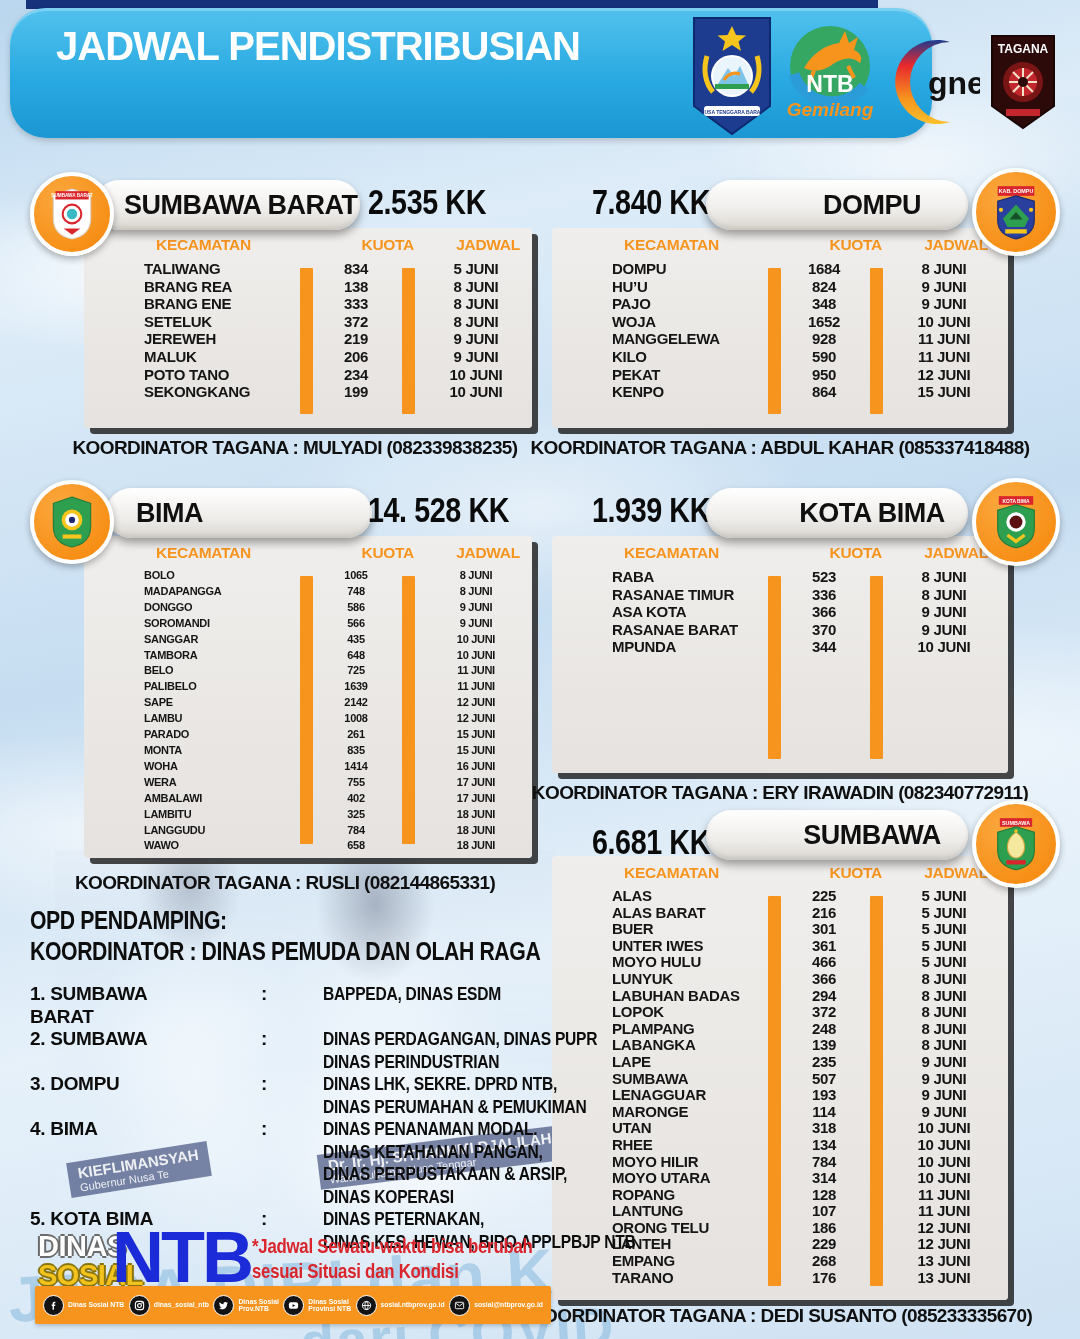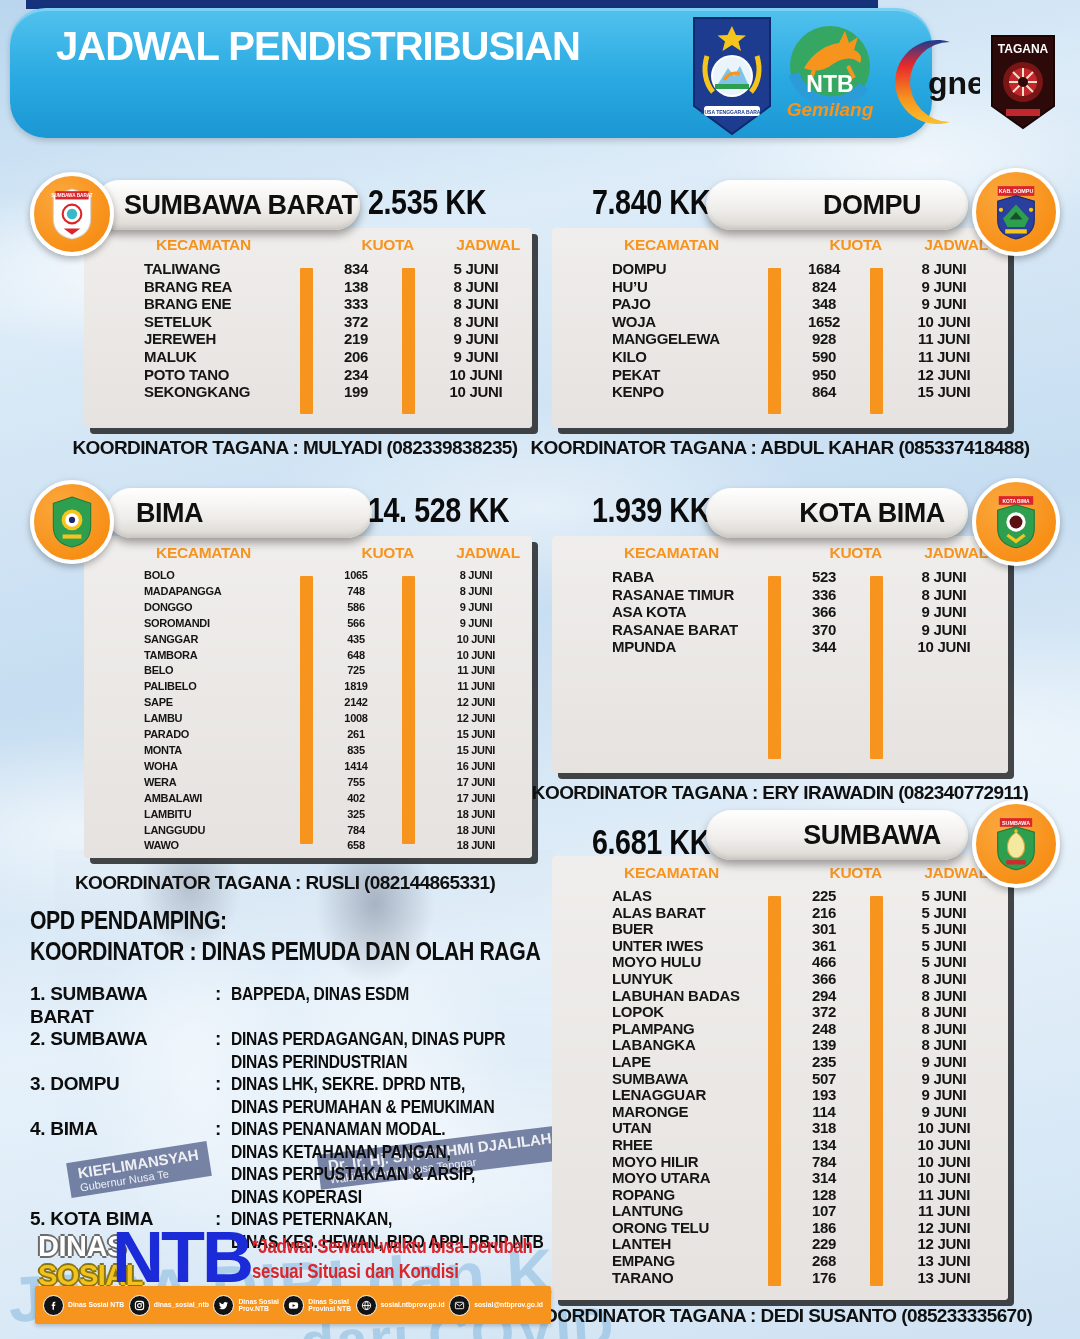--- a/index.html
+++ b/index.html
@@ -78,21 +78,21 @@
   #r-sumbawa .region-pill{left:706px;top:810px;width:262px}
   #r-sumbawa .region-logo{left:972px;top:800px;width:80px;height:80px}
   #r-sumbawa .card{left:552px;top:856px;width:456px;height:444px}
   #r-sumbawa .koordinator{left:530px;top:1305px;width:500px}
   #r-sumbawa .trow{line-height:16.6px}
   
   .opd{position:absolute;left:30px;top:905px;width:545px;z-index:2;color:#0d0d0d;}
   .opd-h{font-weight:bold;font-size:25px;line-height:31px;letter-spacing:-.5px;white-space:nowrap;
     transform:scaleX(.85);transform-origin:left top;}
   .opd-items{margin-top:16px;font-weight:bold;font-size:19px;line-height:22.5px;letter-spacing:-.3px;}
-  .opd-item{display:flex;}
+  .opd-item{display:flex;gap:46px;}
   .opd-label{width:185px;flex:none;}
   .opd-colon{width:16px;flex:none;}
   .opd-lines{flex:1;white-space:nowrap;transform:scaleX(.82);transform-origin:left top;}
   
   .brand-dinas{position:absolute;left:38px;top:1232px;z-index:3;font-weight:bold;font-size:29px;line-height:29px;
     letter-spacing:-.5px;}
   .brand-dinas .d1{color:#fff;text-shadow:-2px 0 #6b6b6b,2px 0 #6b6b6b,0 -2px #6b6b6b,0 2px #6b6b6b;}
   .brand-dinas .d2{color:#f2c31d;text-shadow:-2px 0 #8a7410,2px 0 #8a7410,0 -2px #8a7410,0 2px #8a7410;}
   .brand-ntb{position:absolute;left:112px;top:1216px;z-index:3;font-weight:bold;font-size:72px;color:#1b2bd8;
     letter-spacing:-3px;}
@@ -389,21 +389,21 @@
             <span class="c1">648</span>
             <span class="c2">10 JUNI</span>
           </div>
           <div class="trow">
             <span class="c0">BELO</span>
             <span class="c1">725</span>
             <span class="c2">11 JUNI</span>
           </div>
           <div class="trow">
             <span class="c0">PALIBELO</span>
-            <span class="c1">1819</span>
+            <span class="c1">1639</span>
             <span class="c2">11 JUNI</span>
           </div>
           <div class="trow">
             <span class="c0">SAPE</span>
             <span class="c1">2142</span>
             <span class="c2">12 JUNI</span>
           </div>
           <div class="trow">
             <span class="c0">LAMBU</span>
             <span class="c1">1008</span>

